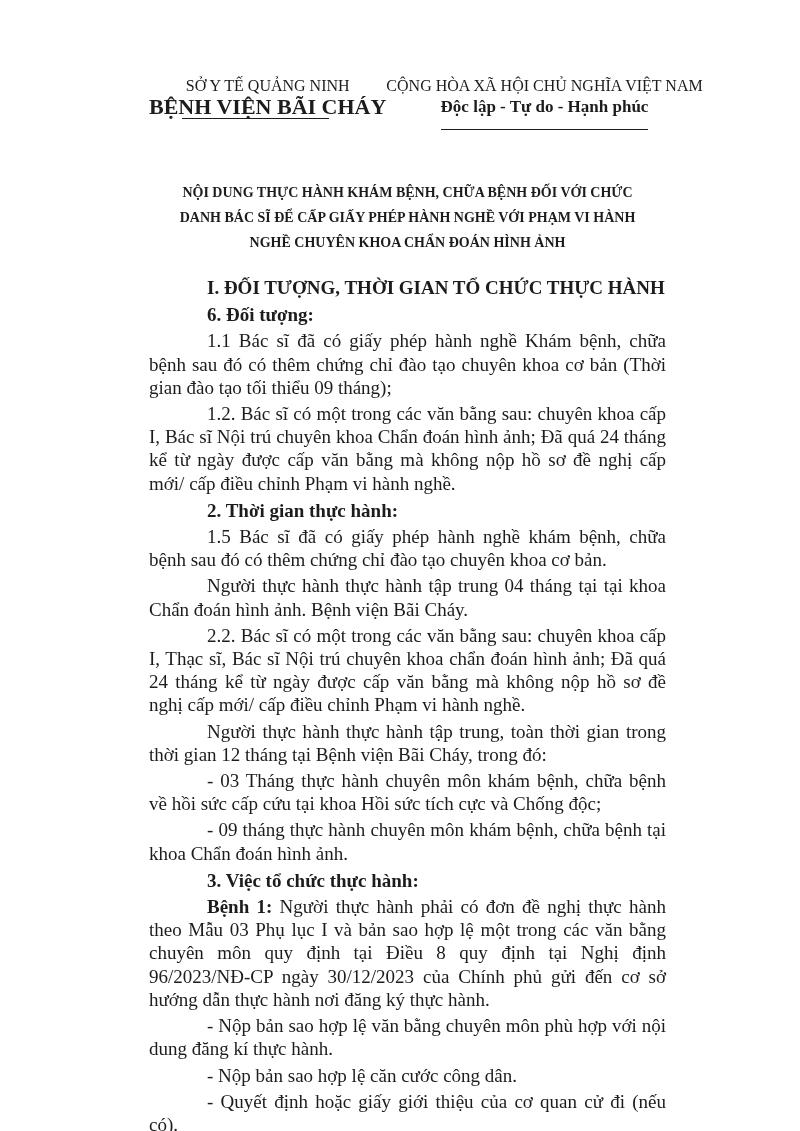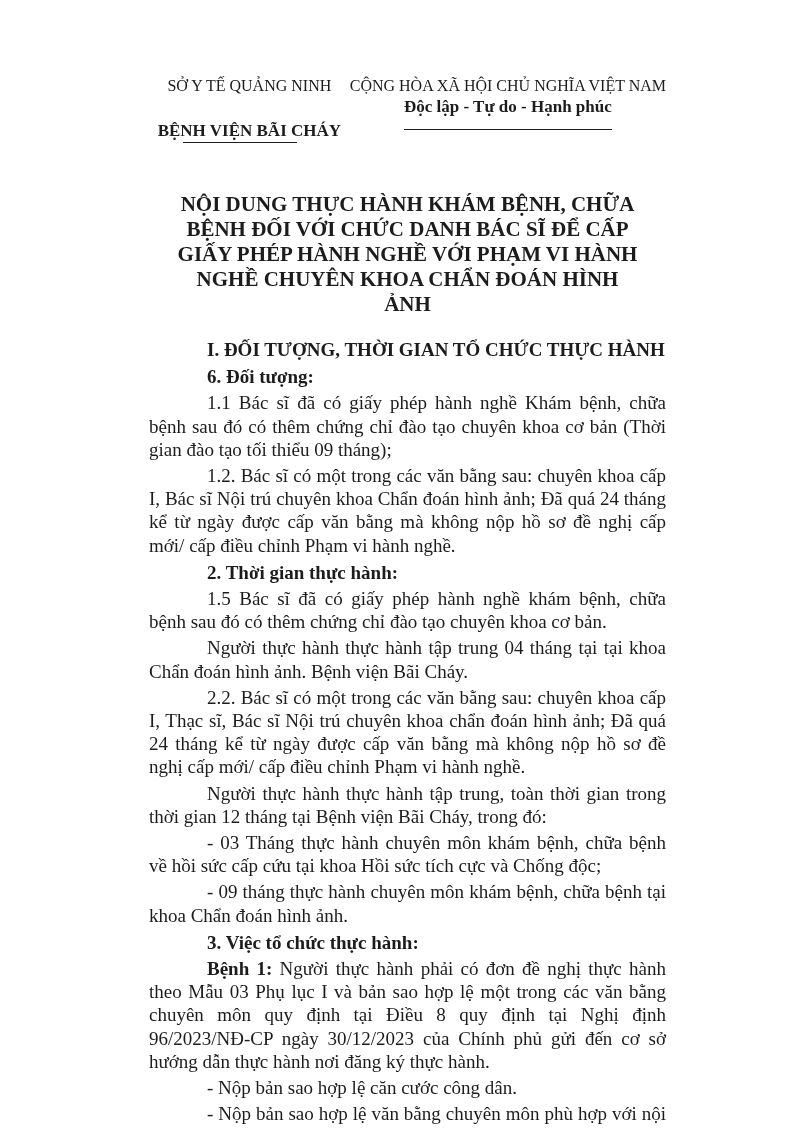--- a/index.html
+++ b/index.html
@@ -34,25 +34,24 @@
     text-align: center;
   }
   .hdr-line1 {
     font-size: 16px;
     line-height: 21px;
     white-space: nowrap;
   }
   .org-name {
     position: relative;
     display: inline-block;
-    font-size: 17px;
+    font-size: 22px;
     font-weight: bold;
     line-height: 22px;
     white-space: nowrap;
-    margin-top: 24px;
   }
   .org-name::after {
     content: "";
     position: absolute;
     left: 14%;
     width: 62%;
     bottom: -1px;
     border-bottom: 1.6px solid #1c1c1c;
   }
   .motto {
@@ -62,21 +61,21 @@
     line-height: 22px;
     padding-bottom: 11px;
     border-bottom: 1.6px solid #1c1c1c;
     white-space: nowrap;
   }
   
   .doc-title {
     margin-top: 50px;
     padding: 0 22px;
     text-align: center;
-    font-size: 21px;
+    font-size: 14px;
     font-weight: bold;
     line-height: 25px;
   }
   
   .doc-body {
     margin-top: 21px;
     font-size: 19px;
     line-height: 23.2px;
     text-align: justify;
   }
@@ -136,21 +135,21 @@
     <p>Người thực hành thực hành tập trung, toàn thời gian trong thời gian 12 tháng tại Bệnh viện Bãi Cháy, trong đó:</p>
 
     <p>- 03 Tháng thực hành chuyên môn khám bệnh, chữa bệnh về hồi sức cấp cứu tại khoa Hồi sức tích cực và Chống độc;</p>
 
     <p>- 09 tháng thực hành chuyên môn khám bệnh, chữa bệnh tại khoa Chẩn đoán hình ảnh.</p>
 
     <p class="hd">3. Việc tổ chức thực hành:</p>
 
     <p><span class="lead">Bệnh 1:</span><span> Người thực hành phải có đơn đề nghị thực hành theo Mẫu 03 Phụ lục I và bản sao hợp lệ một trong các văn bằng chuyên môn quy định tại Điều 8 quy định tại Nghị định 96/2023/NĐ-CP ngày 30/12/2023 của Chính phủ gửi đến cơ sở hướng dẫn thực hành nơi đăng ký thực hành.</span></p>
 
+    <p>- Nộp bản sao hợp lệ văn bằng chuyên môn phù hợp với nội dung đăng kí thực hành.</p>
+
     <p>- Nộp bản sao hợp lệ căn cước công dân.</p>
-
-    <p>- Nộp bản sao hợp lệ văn bằng chuyên môn phù hợp với nội dung đăng kí thực hành.</p>
 
     <p>- Quyết định hoặc giấy giới thiệu của cơ quan cử đi (nếu có).</p>
 
 
   </div>
 </div>
 
 </body></html>

